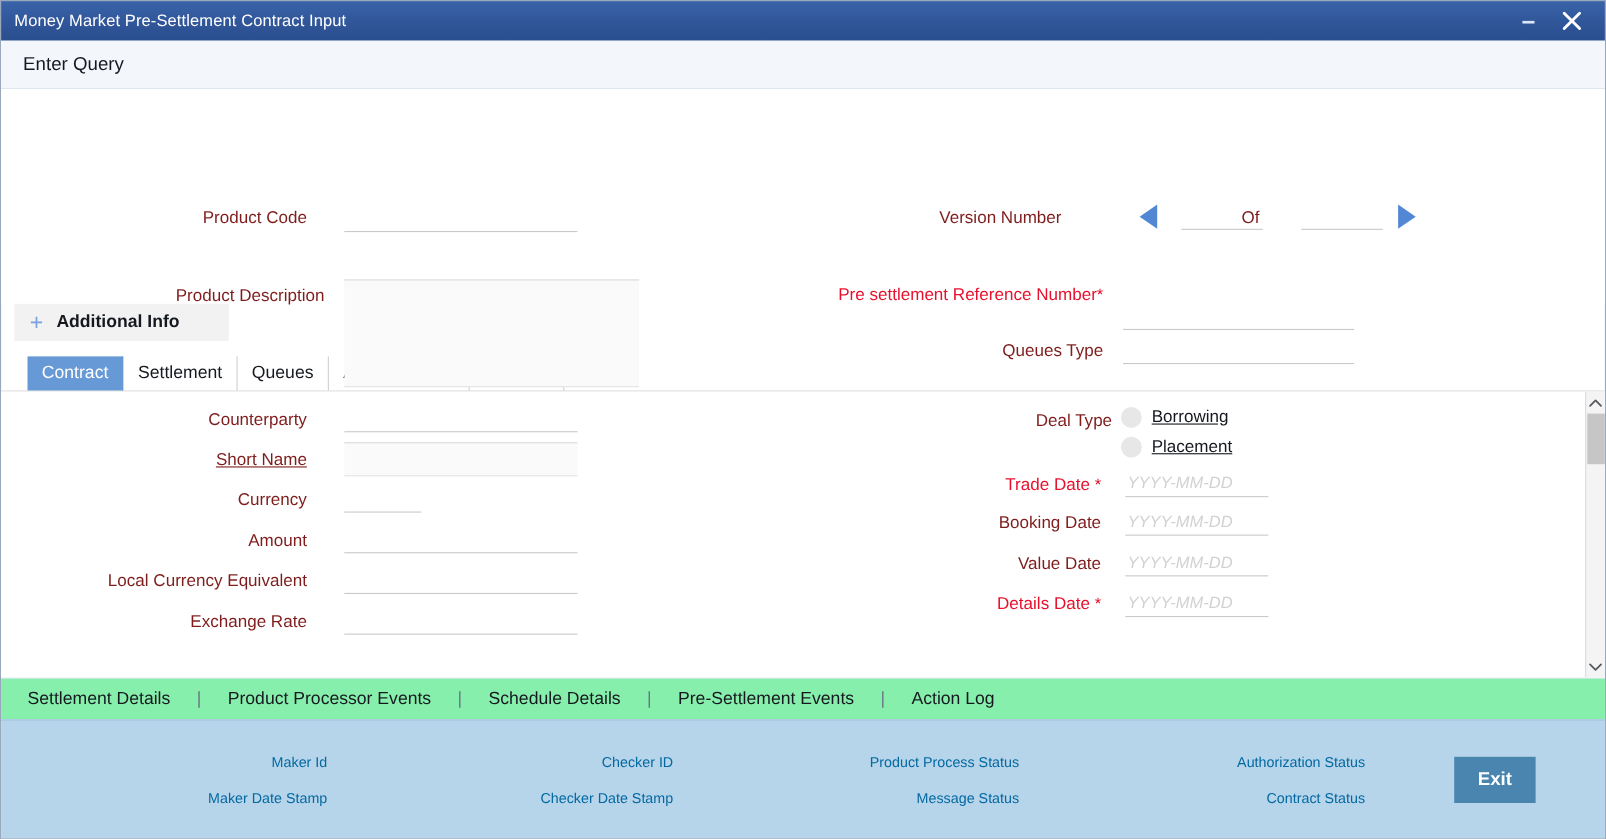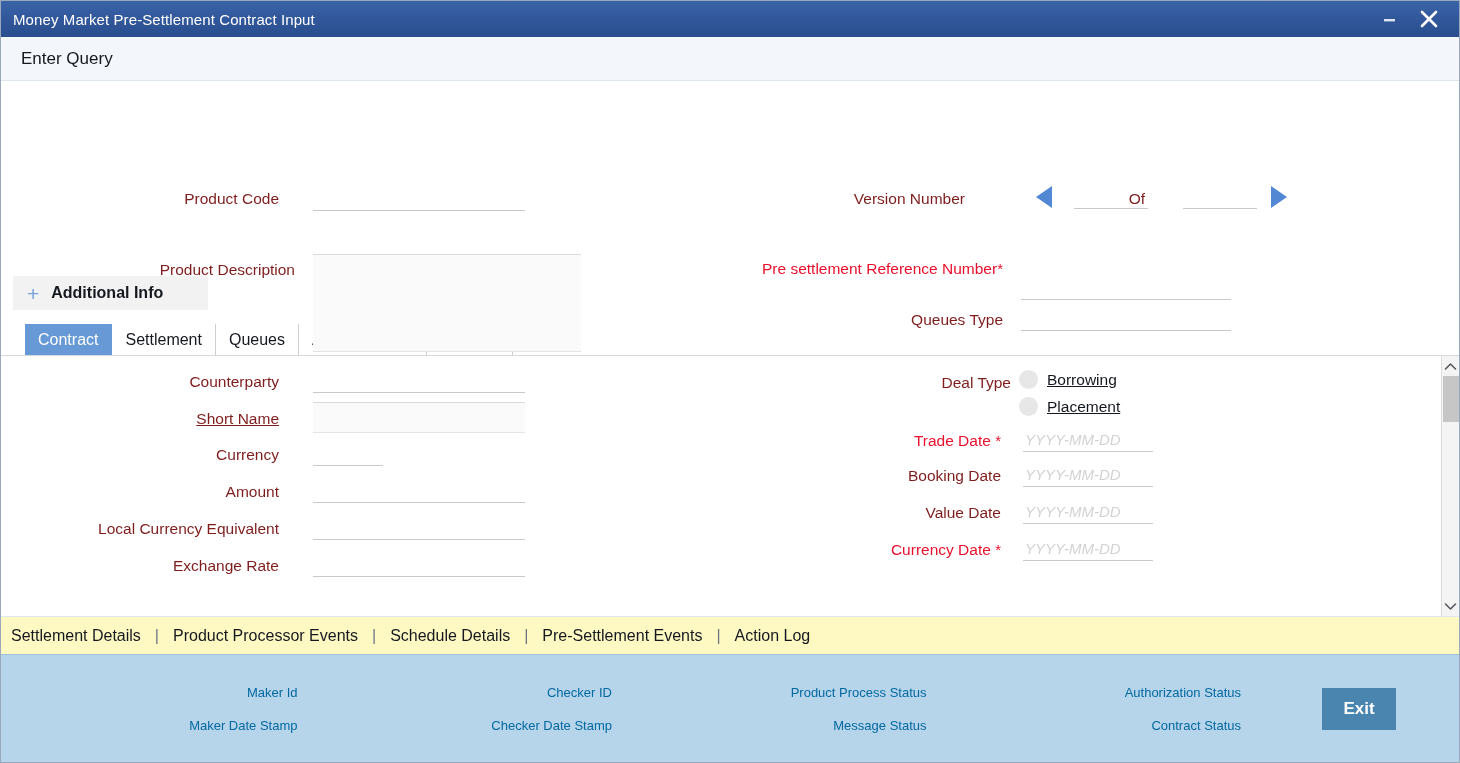--- a/index.html
+++ b/index.html
@@ -154,24 +154,24 @@
   .sb-track { flex: 1 1 auto; width: 18px; position: relative; }
   .sb-thumb {
     position: absolute; top: 0; left: 1px;
     width: 16px; height: 46px;
     background: #c6c6c6; cursor: pointer;
   }
 
   
   .linksbar {
     flex: 0 0 38px; height: 38px;
-    background: #fef9c3;
+    background: #86efac;
     border-top: 1px solid #dde6f1;
     display: flex; align-items: center;
-    gap: 4px;
+    padding-left: 14px; gap: 14px;
   }
   .link-item {
     font-size: 16px; color: #15191f;
     padding: 0 10px; cursor: pointer; white-space: nowrap;
   }
   .link-sep { color: #6b7685; font-size: 16px; }
 
   
   .footer {
     flex: 0 0 108px; height: 108px;
@@ -309,21 +309,21 @@
       <div class="abs fld-label req" style="left:840px; top:75px; width:160px;"><span>Trade Date</span>
            <span class="req-star">*</span></div>
       <input class="abs underline-input" style="left: 1022px; top: 72px; width: 130px;" placeholder="YYYY-MM-DD">
 
       <div class="abs fld-label" style="left:840px; top:110px; width:160px;">Booking Date</div>
       <input class="abs underline-input" style="left: 1022px; top: 107px; width: 130px;" placeholder="YYYY-MM-DD">
 
       <div class="abs fld-label" style="left:840px; top:147px; width:160px;">Value Date</div>
       <input class="abs underline-input" style="left: 1022px; top: 144px; width: 130px;" placeholder="YYYY-MM-DD">
 
-      <div class="abs fld-label req" style="left:820px; top:184px; width:180px;"><span>Currency Date</span>
+      <div class="abs fld-label req" style="left:820px; top:184px; width:180px;"><span>Details Date</span>
            <span class="req-star">*</span></div>
       <input class="abs underline-input" style="left: 1022px; top: 181px; width: 130px;" placeholder="YYYY-MM-DD">
     </div>
 
     <div class="scrollbar">
       <div class="sb-arrow">
         <svg width="13" height="9" viewBox="0 0 13 9">
           <path d="M1.5 7 L6.5 2 L11.5 7" stroke="#55595e" stroke-width="1.6" fill="none" stroke-linecap="round" stroke-linejoin="round"></path>
         </svg>
       </div>

